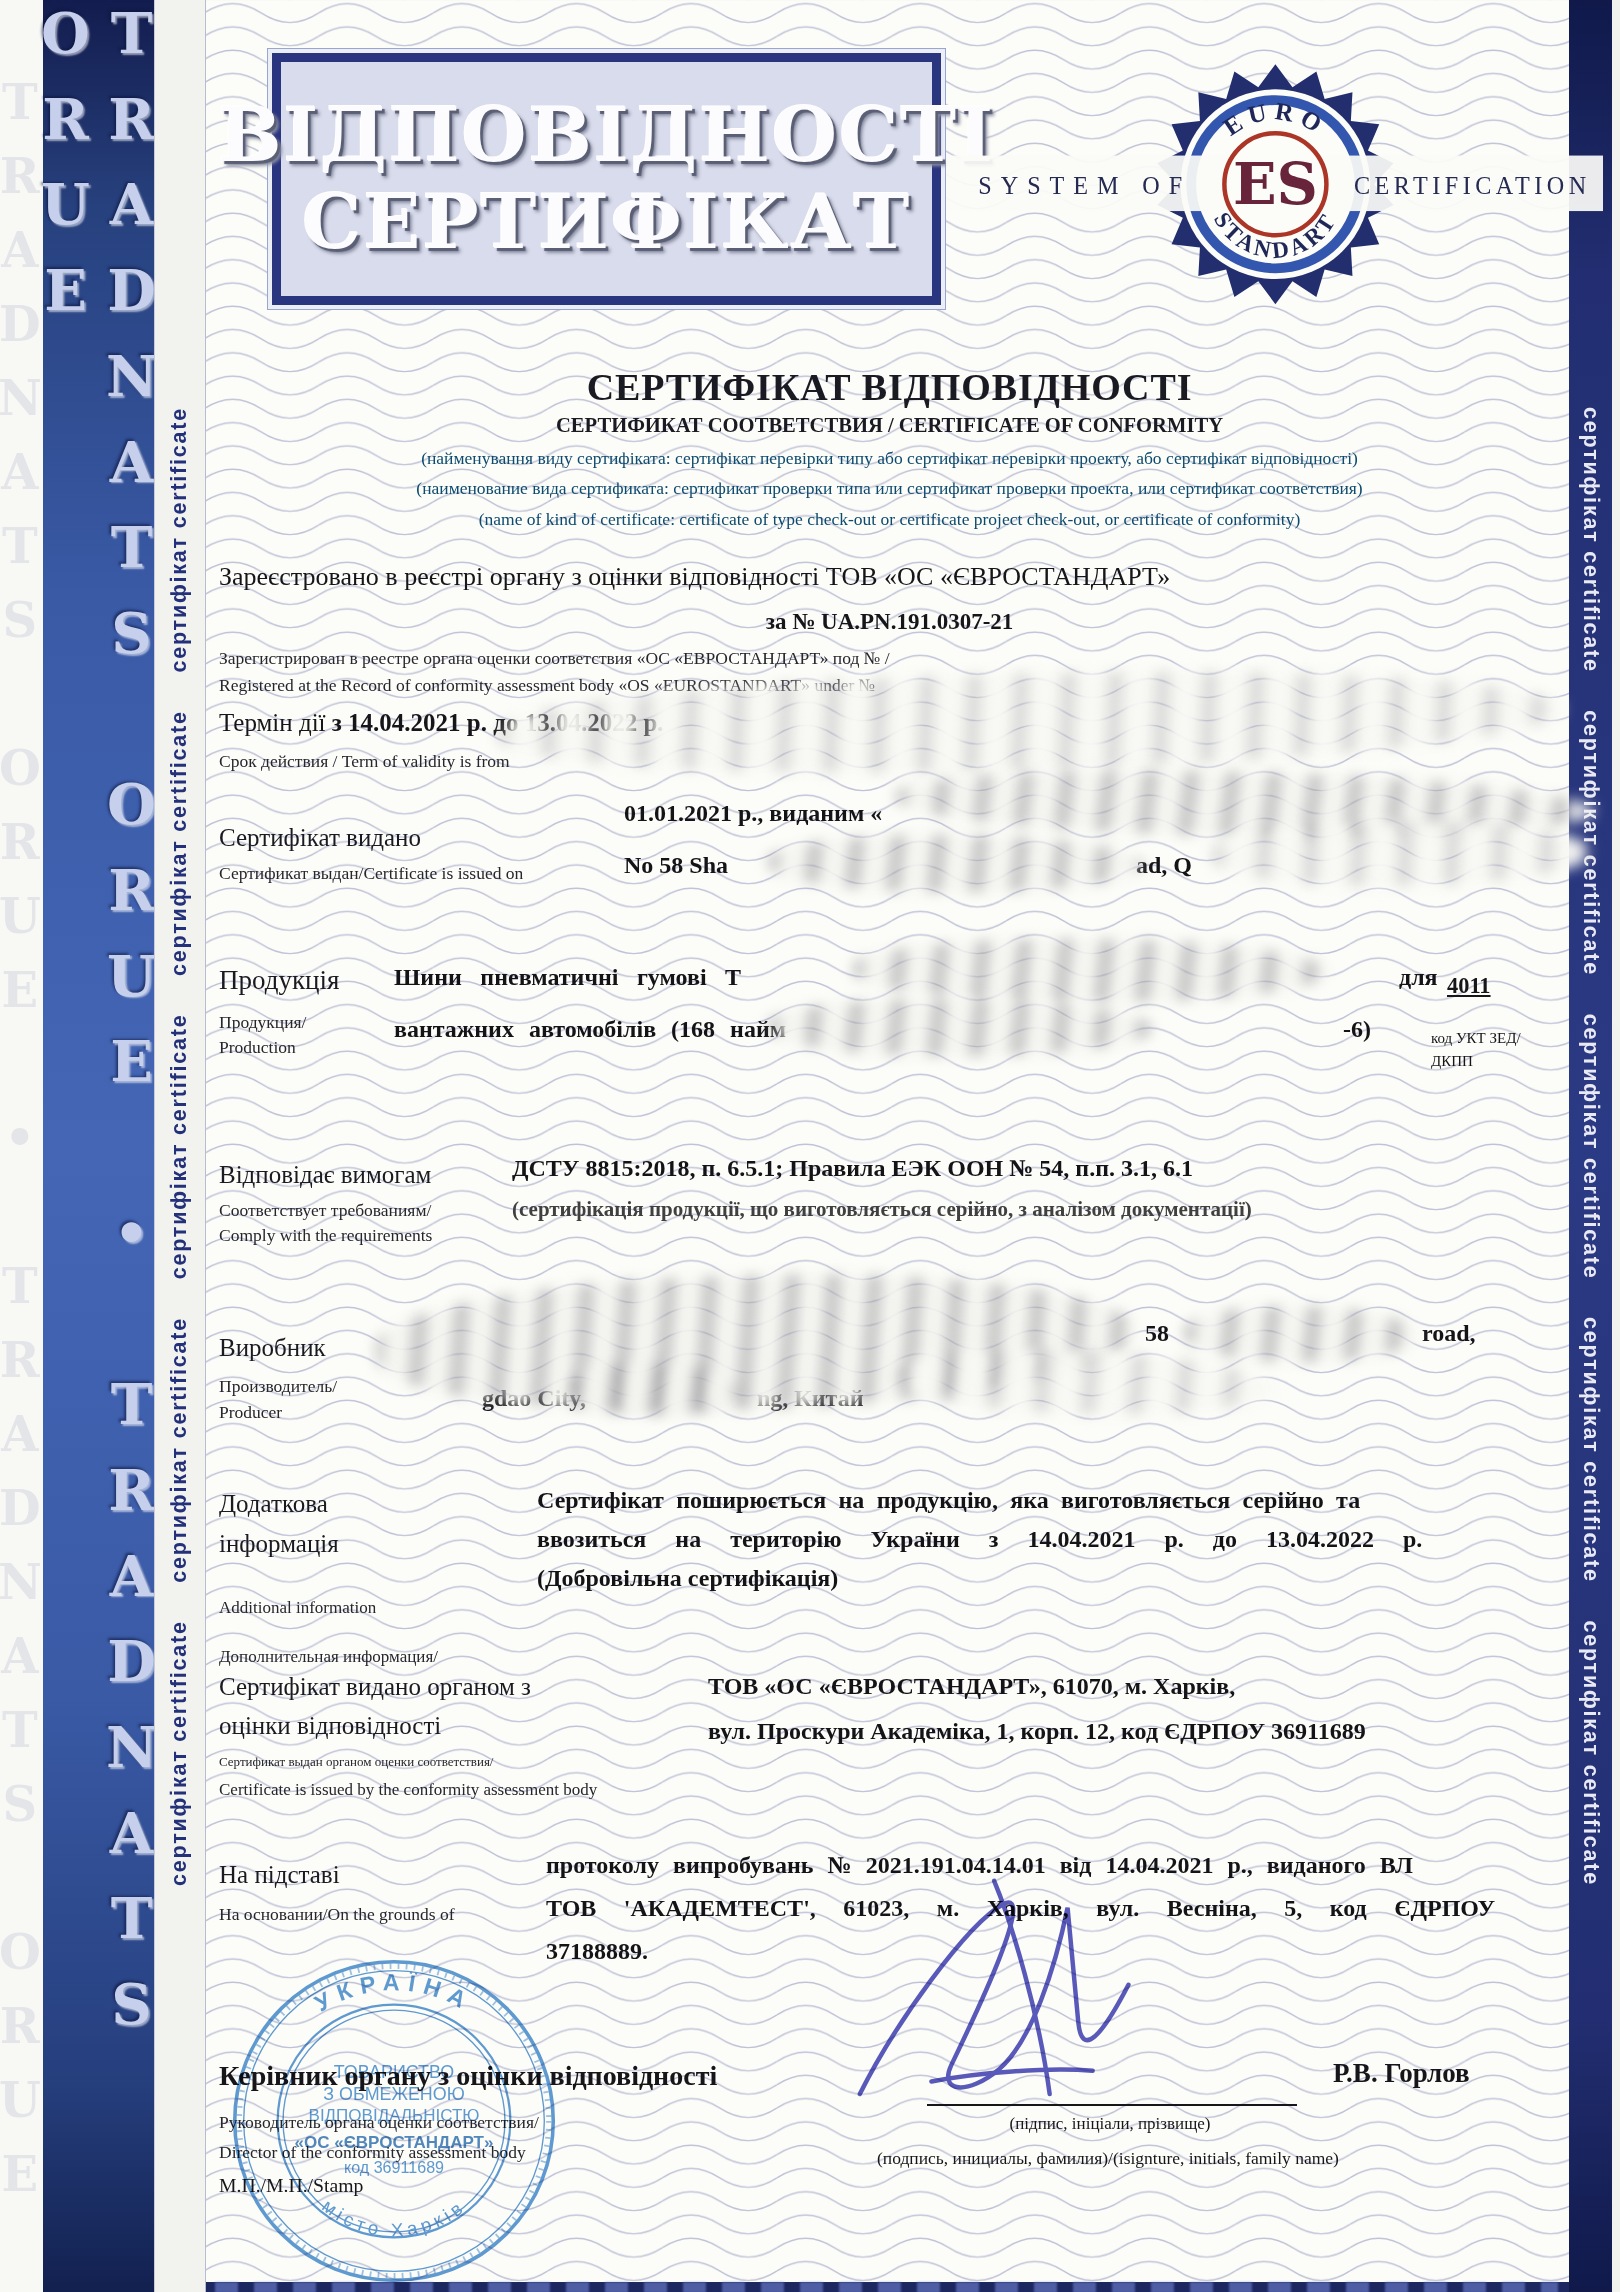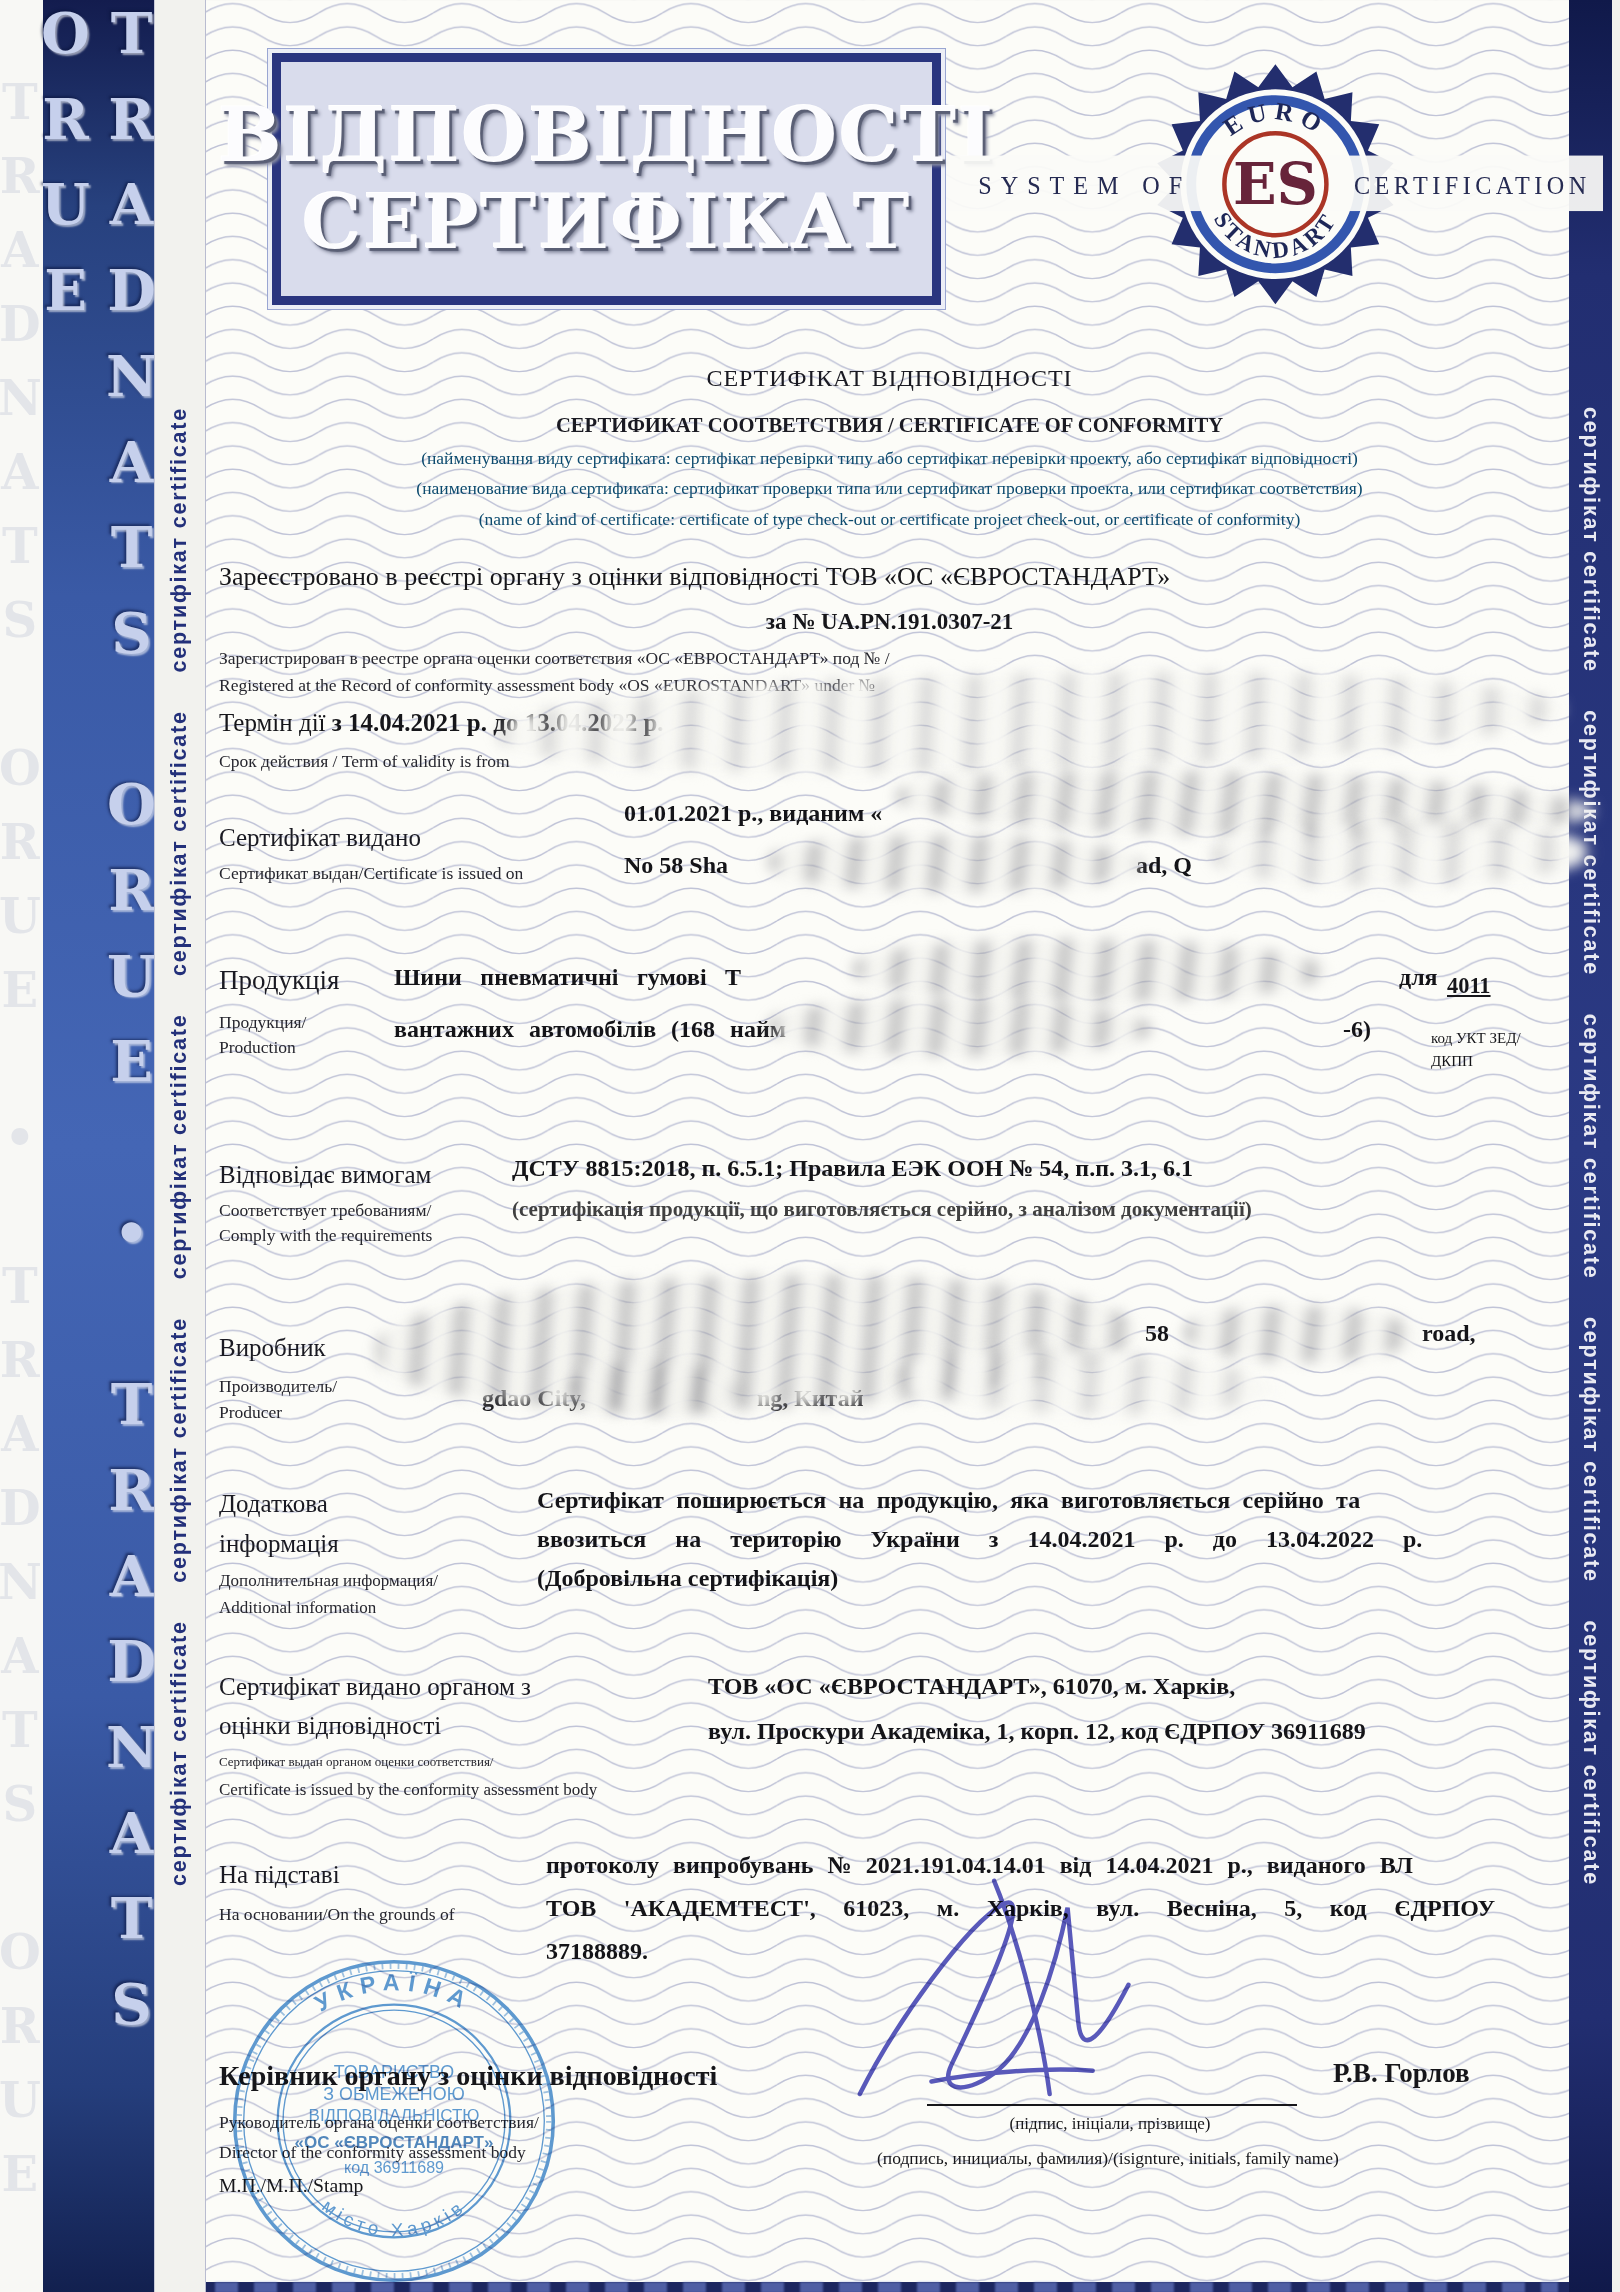--- a/index.html
+++ b/index.html
@@ -36,21 +36,21 @@
   
   #title-box{left:267px;top:48px;width:679px;height:262px;border:1.8px solid #9aa6d2;background:#eceef6;padding:3.6px;box-sizing:border-box;}
   #title-box-inner{width:100%;height:100%;border:9.9px solid #2a357f;background:#d9dcec;box-sizing:border-box;
       display:flex;flex-direction:column;align-items:center;justify-content:center;gap:12.5px;}
   .title-line{font-family:"DejaVu Serif",serif;font-weight:bold;font-size:75px;line-height:1;color:#fcfcfe;
       text-shadow:2.7px 2.7px 0.9px #5a5f75,4.5px 4.5px 3.6px #8b8fa3,-0.9px -0.9px 0 #ffffff;letter-spacing:1.8px;}
   
   #seal-svg{left:946px;top:30px;}
   
   .c-center{left:206px;width:1367px;text-align:center;}
-  .t-h1{font-weight:normal;font-size:24px;color:#1a1a22;letter-spacing:0.9px;}
+  .t-h1{font-weight:bold;font-size:38px;color:#1a1a22;letter-spacing:0.9px;}
   .t-h2{font-weight:bold;font-size:20.6px;color:#1a1a22;}
   .t-note{font-size:17.5px;color:#0c4a6e;}
   .t-label{font-size:25px;color:#1a1a22;text-align:right;}
   .t-label-lg{font-size:27px;color:#1a1a22;}
   .t-sub{font-size:17.5px;color:#26262e;}
   .t-val{font-weight:bold;font-size:24px;color:#141418;}
   .t-val-sm{font-weight:bold;font-size:21px;color:#404040;}
   
   #h-title{top:365px;} #h-sub{top:414px;} #h-note1{top:448px;} #h-note2:{}  
   #h-note2{top:478px;} #h-note3{top:509px;}
@@ -90,21 +90,21 @@
   #prodr-label{left:219px;top:1334px;}
   #prodr-sub1{left:219px;top:1376px;}
   #prodr-sub2{left:219px;top:1402px;}
   #prodr-58{left:1145px;top:1320px;}
   #prodr-road{left:1422px;top:1320px;}
   #prodr-city{left:482px;top:1385px;}
   #prodr-china{left:757px;top:1385px;}
   
   #add-label1{left:219px;top:1490px;}
   #add-label2{left:219px;top:1530px;}
-  #add-sub1{left:219px;top:1571px;font-size:17px;}
+  #add-sub1{left:219px;top:1647px;font-size:17px;}
   #add-sub2{left:219px;top:1598px;font-size:17px;}
   #add-l1{left:537px;top:1487px;word-spacing:6.3px;}
   #add-l2{left:537px;top:1526px;word-spacing:23px;}
   #add-l3{left:537px;top:1565px;}
   
   #body-label1{left:219px;top:1673px;}
   #body-label2{left:219px;top:1712px;}
   #body-sub1{left:219px;top:1754px;font-size:13px;}
   #body-sub2{left:219px;top:1780px;font-size:17px;}
   #body-l1{left:708px;top:1673px;}

